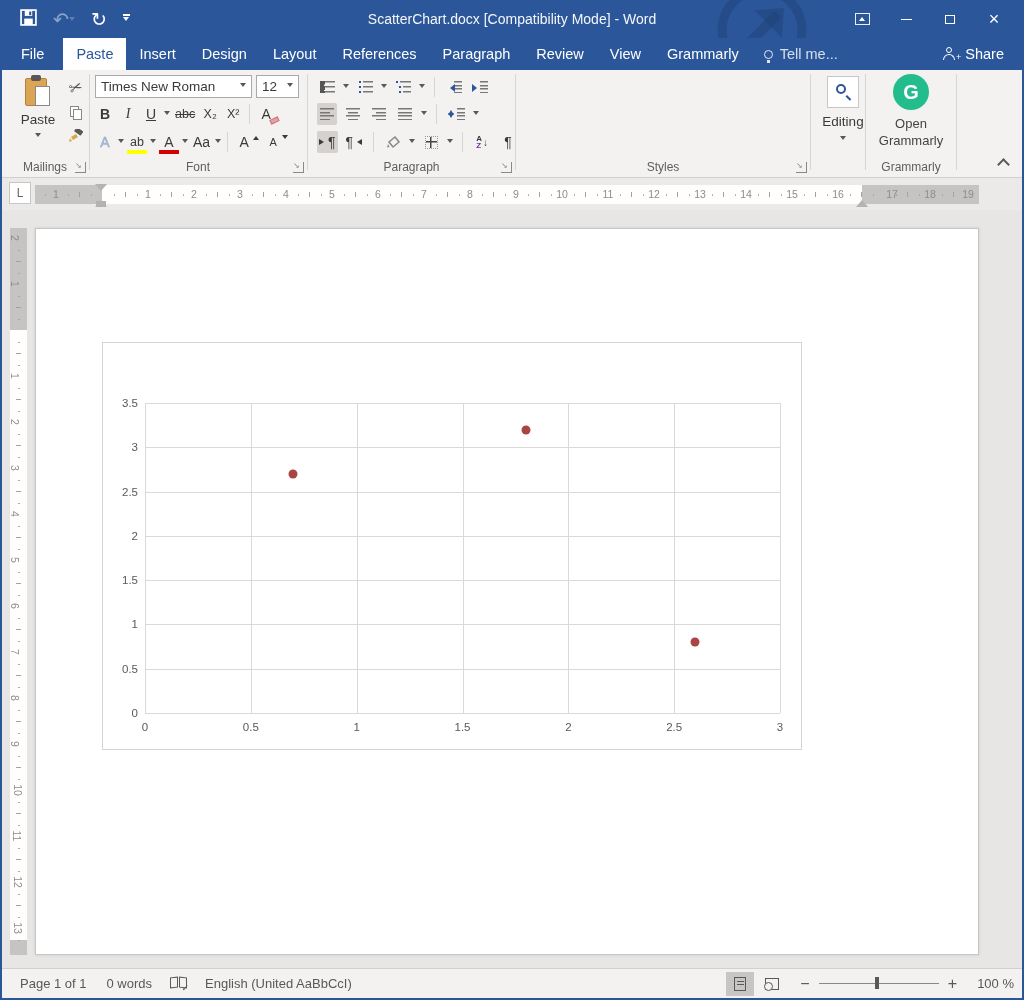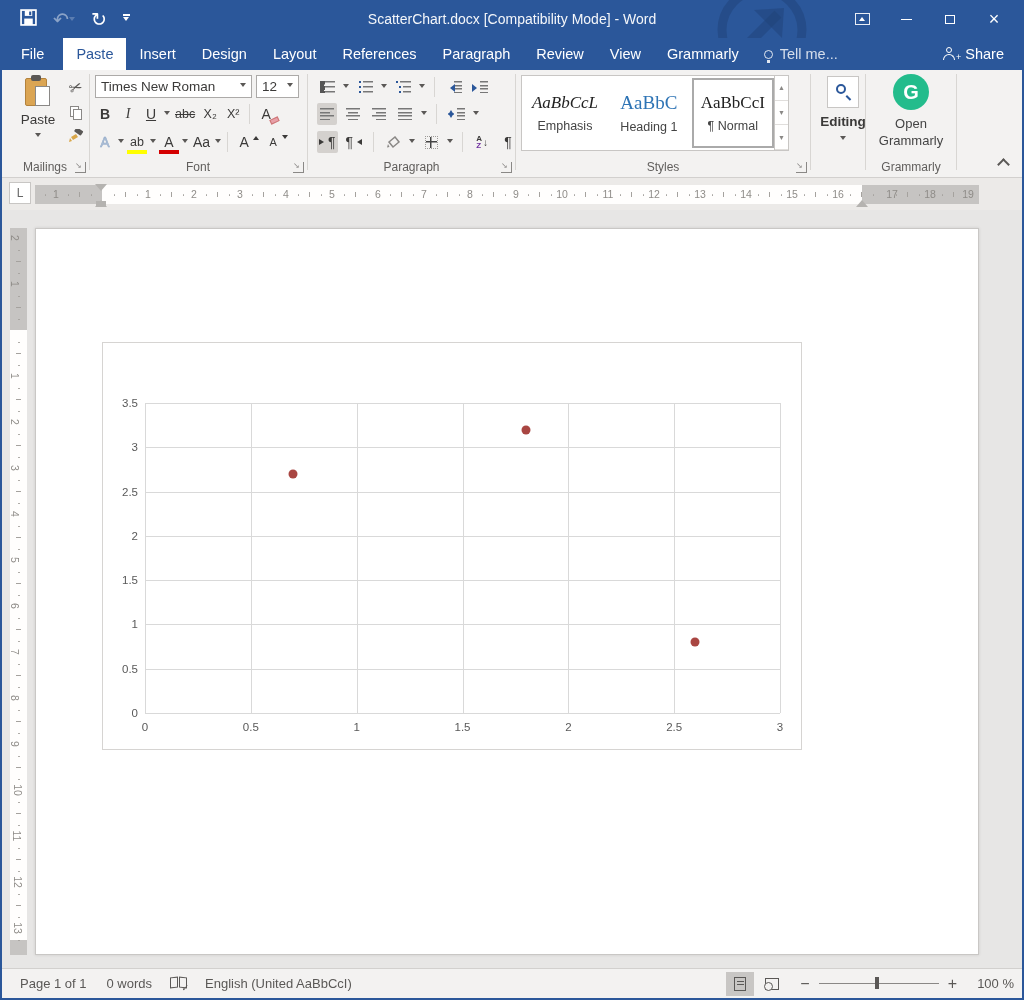--- a/index.html
+++ b/index.html
@@ -131,21 +131,21 @@
   .stylebox{position:absolute;left:4px;top:5px;width:268px;height:76px;background:#fff;border:1px solid #c8c6c4;display:flex;}
   .styleitem{width:86px;margin:2px 0 2px 2px;display:flex;flex-direction:column;align-items:center;justify-content:center;gap:6px;border:2px solid transparent;}
   .styleitem.sel{border-color:#aaa;}
   .sp{font-family:"Liberation Serif",serif;font-size:17px;color:#222;white-space:nowrap;}
   .sp.em{font-style:italic;}
   .sp.h1{color:#2e74b5;font-size:19px;}
   .sn{font-size:12.5px;color:#444;}
   .stylescroll{margin-left:auto;width:15px;border-left:1px solid #c8c6c4;display:flex;flex-direction:column;}
   .stylescroll div{flex:1;border-bottom:1px solid #e0dedc;display:flex;align-items:center;justify-content:center;font-size:7px;color:#8a8886;}
   
-  .editbtn{position:absolute;left:8px;top:6px;width:46px;text-align:center;color:#3b3a39;font-size:13.5px;font-weight:bold;}
+  .editbtn{position:absolute;left:8px;top:6px;width:46px;text-align:center;color:#3b3a39;font-size:13.5px;}
   .searchbox{width:32px;height:32px;margin:0 auto 6px;background:#fff;border:1px solid #c8c6c4;position:relative;}
   .mag{position:absolute;left:8px;top:7px;width:10px;height:10px;border:2px solid #2b579a;border-radius:50%;}
   .mag:after{content:"";position:absolute;left:9px;top:9px;width:6px;height:2px;background:#2b579a;transform:rotate(45deg);transform-origin:0 0;}
   .gbtn{position:absolute;left:4px;top:4px;width:80px;text-align:center;color:#444;font-size:13px;line-height:17px;}
   .gcircle{width:36px;height:36px;margin:0 auto 5px;border-radius:50%;background:#23bc8c;color:#fff;display:flex;align-items:center;justify-content:center;font-size:20px;font-weight:bold;}
   .collapse{position:absolute;right:14px;bottom:8px;width:9px;height:9px;border-top:2px solid #5a5856;border-left:2px solid #5a5856;transform:rotate(45deg);}
   
   .rulerrow{position:absolute;left:0;top:178px;width:100%;height:32px;background:#eceae8;}
   .tabsel{position:absolute;left:7px;top:4px;width:22px;height:22px;background:#fff;border:1px solid #c8c6c4;display:flex;align-items:center;justify-content:center;color:#666;font-size:12px;}
   .hruler{position:absolute;left:33px;top:7px;width:944px;height:19px;background:#c6c4c2;}
@@ -425,39 +425,20 @@
           <span class="sortarrow">↓</span>
         </span>
         <span class="btn">¶</span>
       </div>
       <div class="glabel">Paragraph</div>
       <div class="launcher">↘</div>
     </div>
     <div class="gsep" style="left:513px;"></div>
 
     <div class="grp" style="left:515px;width:292px;">
-      <div class="stylebox">
-        <div class="styleitem">
-          <span class="sp em">AaBbCcL</span>
-          <span class="sn">Emphasis</span>
-        </div>
-        <div class="styleitem">
-          <span class="sp h1">AaBbC</span>
-          <span class="sn">Heading 1</span>
-        </div>
-        <div class="styleitem sel">
-          <span class="sp">AaBbCcI</span>
-          <span class="sn">¶ Normal</span>
-        </div>
-        <div class="stylescroll">
-          <div>▲</div>
-          <div>▼</div>
-          <div>▼</div>
-        </div>
-      </div>
       <div class="glabel">Styles</div>
       <div class="launcher">↘</div>
     </div>
     <div class="gsep" style="left:808px;"></div>
 
     <div class="grp" style="left:810px;width:52px;">
       <div class="editbtn">
         <div class="searchbox">
             <span class="mag"></span>
           </div>

